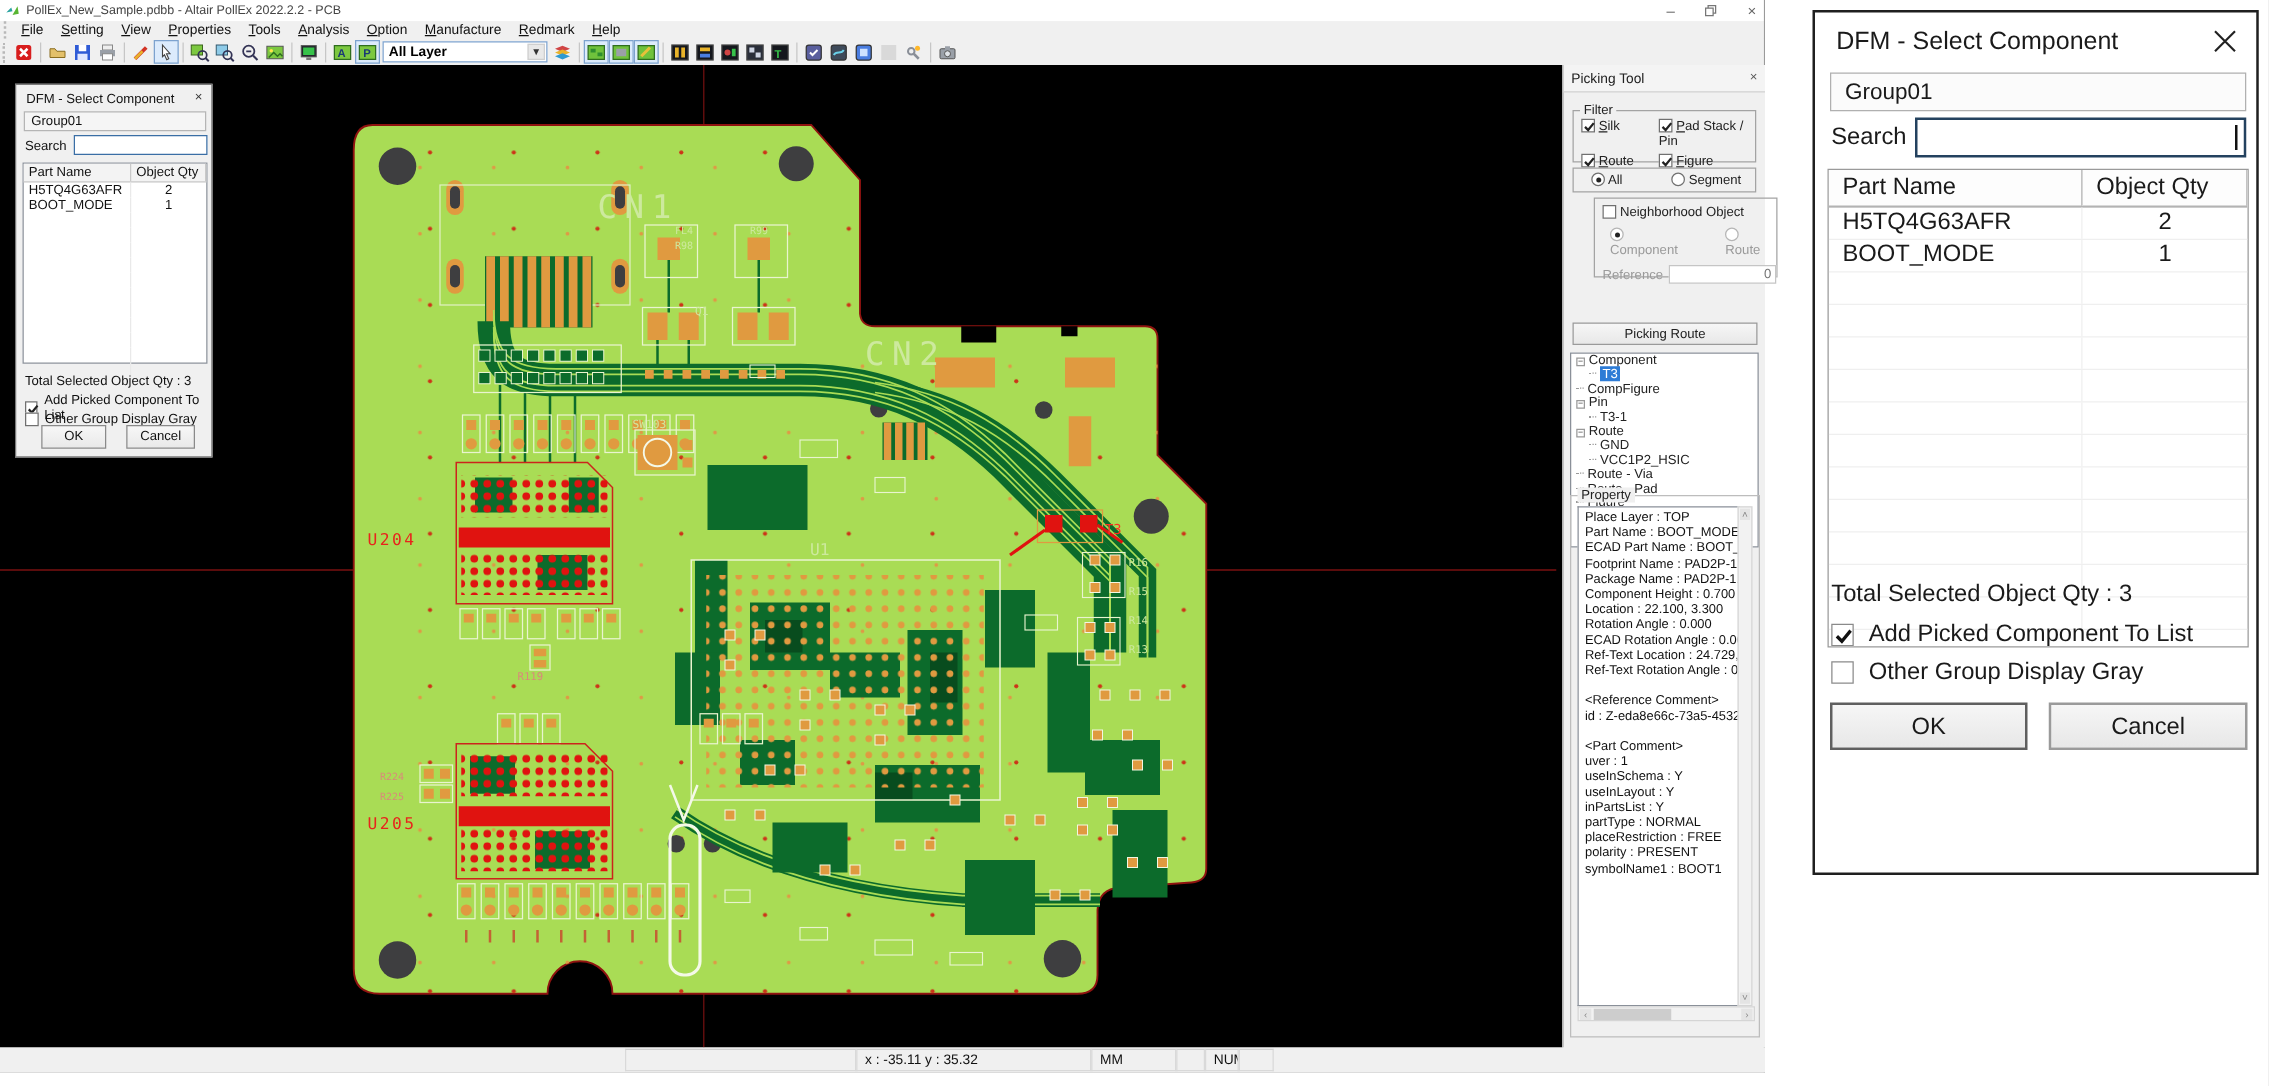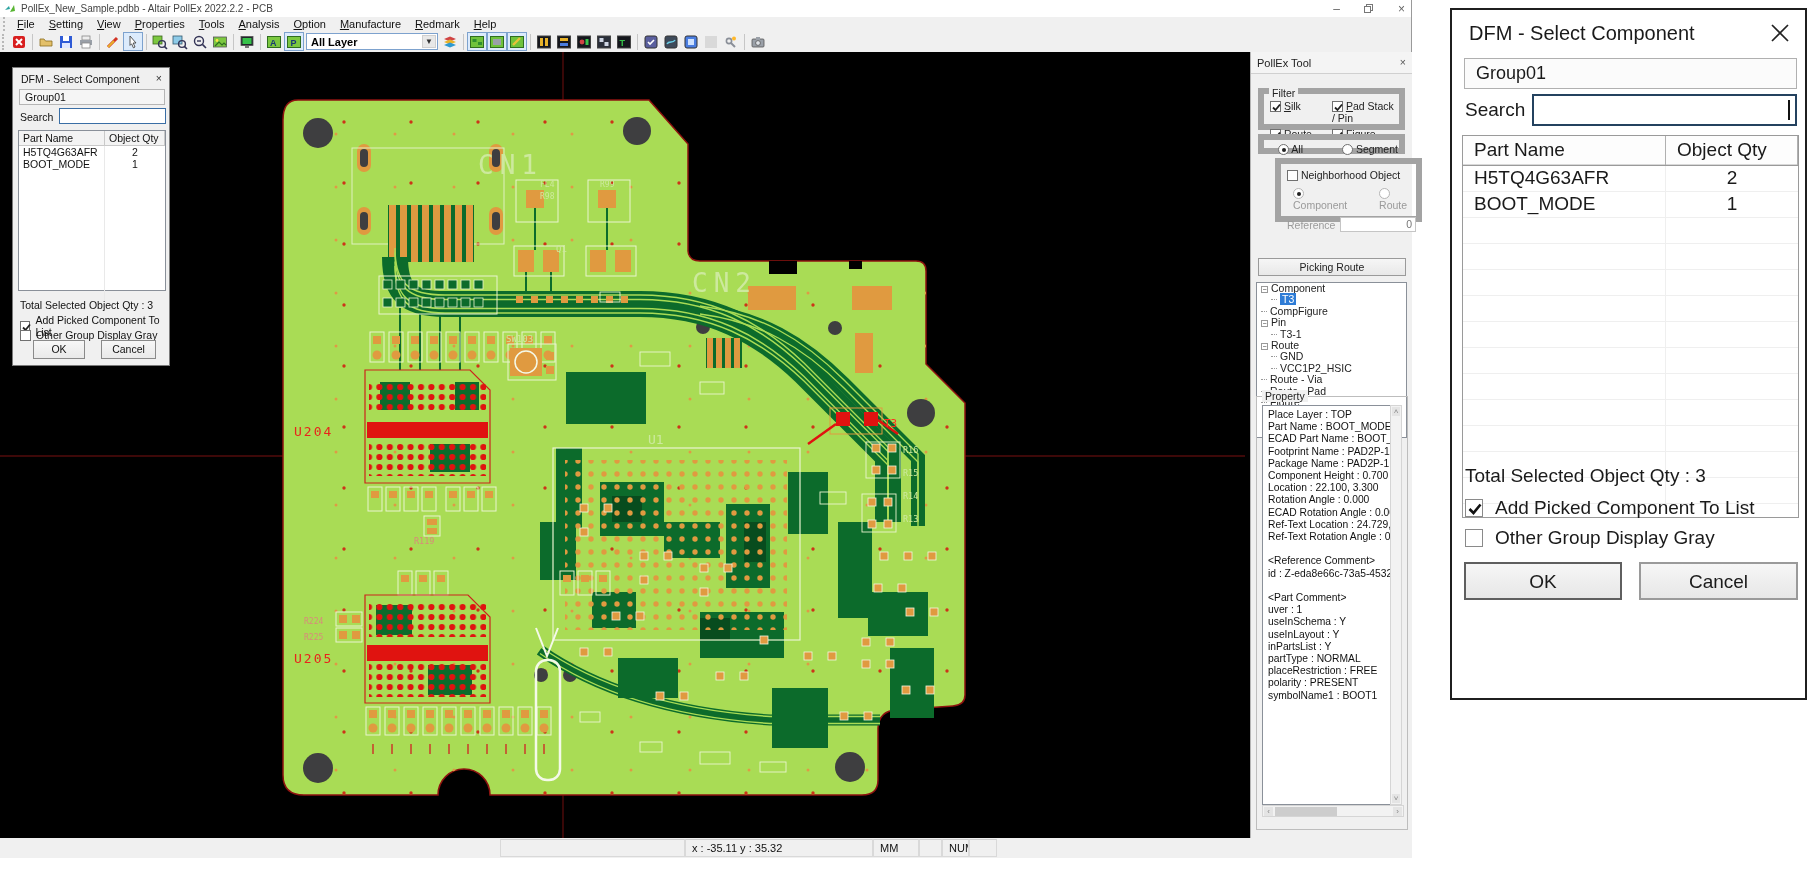--- a/index.html
+++ b/index.html
@@ -18,21 +18,21 @@
 .tsep{width:1px;height:16px;background:#c6c6c6;margin:0 3px}
 #layercombo{width:132px;height:17px;background:#fff;border:1px solid #7da2ce;display:flex;align-items:center;position:relative;margin:0 2px}
 #layercombo .ctext{font-size:11px;font-weight:bold;padding-left:4px}
 #layercombo .carr{position:absolute;right:1px;top:1px;width:14px;height:13px;background:#e8e8e8;border:1px solid #cfcfcf;font-size:8px;display:flex;align-items:center;justify-content:center;color:#333}
 #canvas{position:absolute;left:0;top:52px;width:1250px;height:786px;background:#000}
 
 #rpanel{position:absolute;left:1250px;top:52px;width:162px;height:786px;background:#f0f0f0;border-left:1px solid #b5b5b5;font-size:10.5px;color:#222}
 #rpanel .phead{position:absolute;left:0;top:0;width:100%;height:22px;background:#f4f4f4;border-bottom:1px solid #d0d0d0}
 #rpanel .phead .ptitle{position:absolute;left:6px;top:5px;font-size:11px}
 #rpanel .phead .px{position:absolute;right:6px;top:4px;color:#555}
-.gbox{position:absolute;border:6px solid #a3a3a3}
+.gbox{position:absolute;border:1px solid #a3a3a3}
 .glabel{position:absolute;top:-7px;left:5px;background:#f0f0f0;padding:0 3px;font-size:10.5px}
 .cb{display:inline-block;width:11px;height:11px;background:#fff;border:1px solid #707070;position:relative;vertical-align:-2px}
 .cb svg{position:absolute;left:0px;top:0px}
 .radio{display:inline-block;width:11px;height:11px;border:1px solid #707070;border-radius:50%;background:#fff;position:relative;vertical-align:-2px}
 .radio.on:after{content:"";position:absolute;left:2.5px;top:2.5px;width:4px;height:4px;border-radius:50%;background:#222}
 .gray{color:#9a9a9a}
 .gray .radio,.gray .cb{border-color:#b5b5b5}
 #pickbtn{position:absolute;left:7px;top:206px;width:148px;height:18px;background:linear-gradient(#f6f6f6,#e8e8e8);border:1px solid #9a9a9a;font-size:10.5px;text-align:center;line-height:16px}
 #treebox{position:absolute;left:5px;top:230px;width:151px;height:156px;background:#fff;border:1px solid #8a9099;overflow:hidden;font-size:10.5px}
 .trow{height:11.4px;line-height:11.4px;white-space:nowrap;color:#222}
@@ -720,21 +720,21 @@
         <text x="304" y="588" fill="#d98a7a" font-size="8" font-family="DejaVu Sans Mono, monospace">R225</text>
         <text x="556" y="200" fill="#cde99e" font-size="9" font-family="DejaVu Sans Mono, monospace">Q1</text>
         <text x="540" y="135" fill="#cde99e" font-size="8" font-family="DejaVu Sans Mono, monospace">FL4</text>
         <text x="540" y="147" fill="#cde99e" font-size="8" font-family="DejaVu Sans Mono, monospace">R98</text>
         <text x="600" y="135" fill="#cde99e" font-size="8" font-family="DejaVu Sans Mono, monospace">R99</text>
       </svg>
   </div>
 
   <div id="rpanel">
     <div class="phead">
-      <span class="ptitle">PollEx Tool</span>
+      <span class="ptitle">Picking Tool</span>
       <span class="px">×</span>
     </div>
     <div class="gbox" style="left:7px;top:36px;width:147px;height:42px">
       <span class="glabel">Filter</span>
       <div id="filterchecks" style="display: grid; grid-template-columns: 62px 1fr; padding: 6px 0px 0px 6px; row-gap: 4px;">
           <span><span class="cb"><svg width="11" height="11">
                 <path d="M2 5.5 L4.5 8 L9 2.5" stroke="#222" stroke-width="1.8" fill="none"></path>
               </svg></span> <u>S</u>ilk</span>
           <span><span class="cb"><svg width="11" height="11">
                 <path d="M2 5.5 L4.5 8 L9 2.5" stroke="#222" stroke-width="1.8" fill="none"></path>
@@ -818,21 +818,21 @@
           <div style="position:absolute;left:1px;top:1px;width:9px;height:9px;background:#e4e4e4;text-align:center;line-height:9px">‹</div>
           <div style="position:absolute;right:1px;top:1px;width:9px;height:9px;background:#e4e4e4;text-align:center;line-height:9px">›</div>
         </div>
     </div>
   </div>
 
   <div id="statusbar">
       <div class="scell" style="width: 500px; margin-top: 36px;">Ready</div>
       <div class="scell" style="width: 185px;"></div>
       <div class="scell" style="width: 188px;">x :  -35.11  y :   35.32</div>
-      <div class="scell" style="width: 46px;">MM</div>
+      <div class="scell" style="width: 68px;">MM</div>
       <div class="scell" style="width: 23px;"></div>
       <div class="scell" style="width: 27px;">NUM</div>
       <div class="scell" style="width: 28px;"></div>
     </div>
 
   <div id="smalldlg">
     <span class="dtitle">DFM - Select Component</span>
     <span class="dx">×</span>
     <div id="sgroup">Group01</div>
     <span id="ssearchlab">Search</span>

